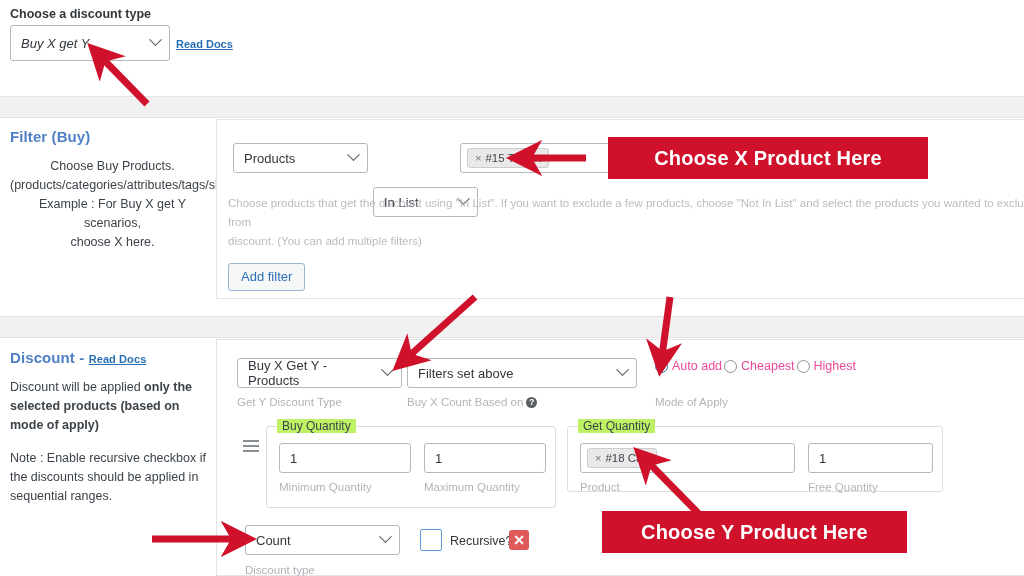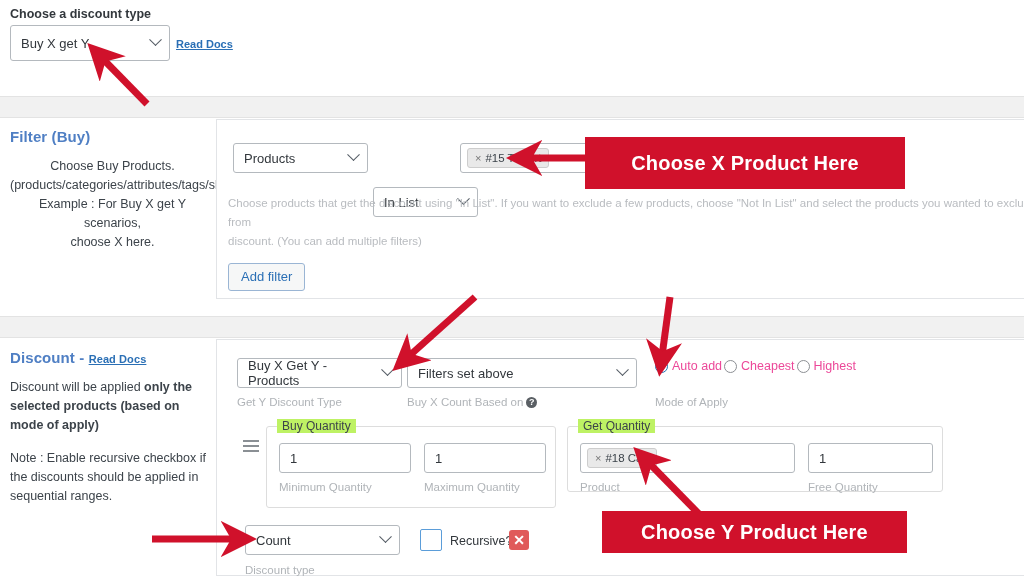--- a/index.html
+++ b/index.html
@@ -94,21 +94,21 @@
   .lbl-top { font-size:12.5px; font-weight:bold; color:#32373c; }
   a.readdocs { font-size:11px; color:#2a6fb5; text-decoration:underline; font-weight:bold;}
 </style>
 </head>
 <body>
 
 <div id="page">
 
   <div class="lbl-top" style="position:absolute; left:10px; top:7px;">Choose a discount type</div>
 
-  <div class="field" style="position:absolute; left:10px; top:25px; width:160px; height:36px;">
+  <div class="field" style="position:absolute; left:10px; top:25px; width:160px; height:36px;font-style:italic;">
     <span>Buy X get Y</span>
     <span class="caret"></span>
   </div>
 
   <a class="readdocs" href="#" style="position:absolute; left:176px; top:38px;">Read Docs</a>
 
   <div class="band" style="top:96px; height:22px;"></div>
 
   <div class="side-col" style="top:128px;">
     <div class="side-title">Filter (Buy)</div>
@@ -250,17 +250,17 @@
 
     <line x1="475" y1="297" x2="408" y2="357" stroke="#d0112b" stroke-width="7" marker-end="url(#ah)"></line>
 
     <line x1="670" y1="297" x2="662" y2="356" stroke="#d0112b" stroke-width="7" marker-end="url(#ah)"></line>
 
     <line x1="700" y1="515" x2="648" y2="462" stroke="#d0112b" stroke-width="7" marker-end="url(#ah)"></line>
 
     <line x1="152" y1="539" x2="236" y2="539" stroke="#d0112b" stroke-width="7" marker-end="url(#ah)"></line>
   </svg>
 
-  <div class="callout" style="left:585px; top:137px; width:320px; height:52px;">Choose X Product Here</div>
+  <div class="callout" style="left:608px; top:137px; width:320px; height:42px;">Choose X Product Here</div>
 
   <div class="callout" style="left:602px; top:511px; width:305px; height:42px;">Choose Y Product Here</div>
 
 </div>
 
 </body></html>

